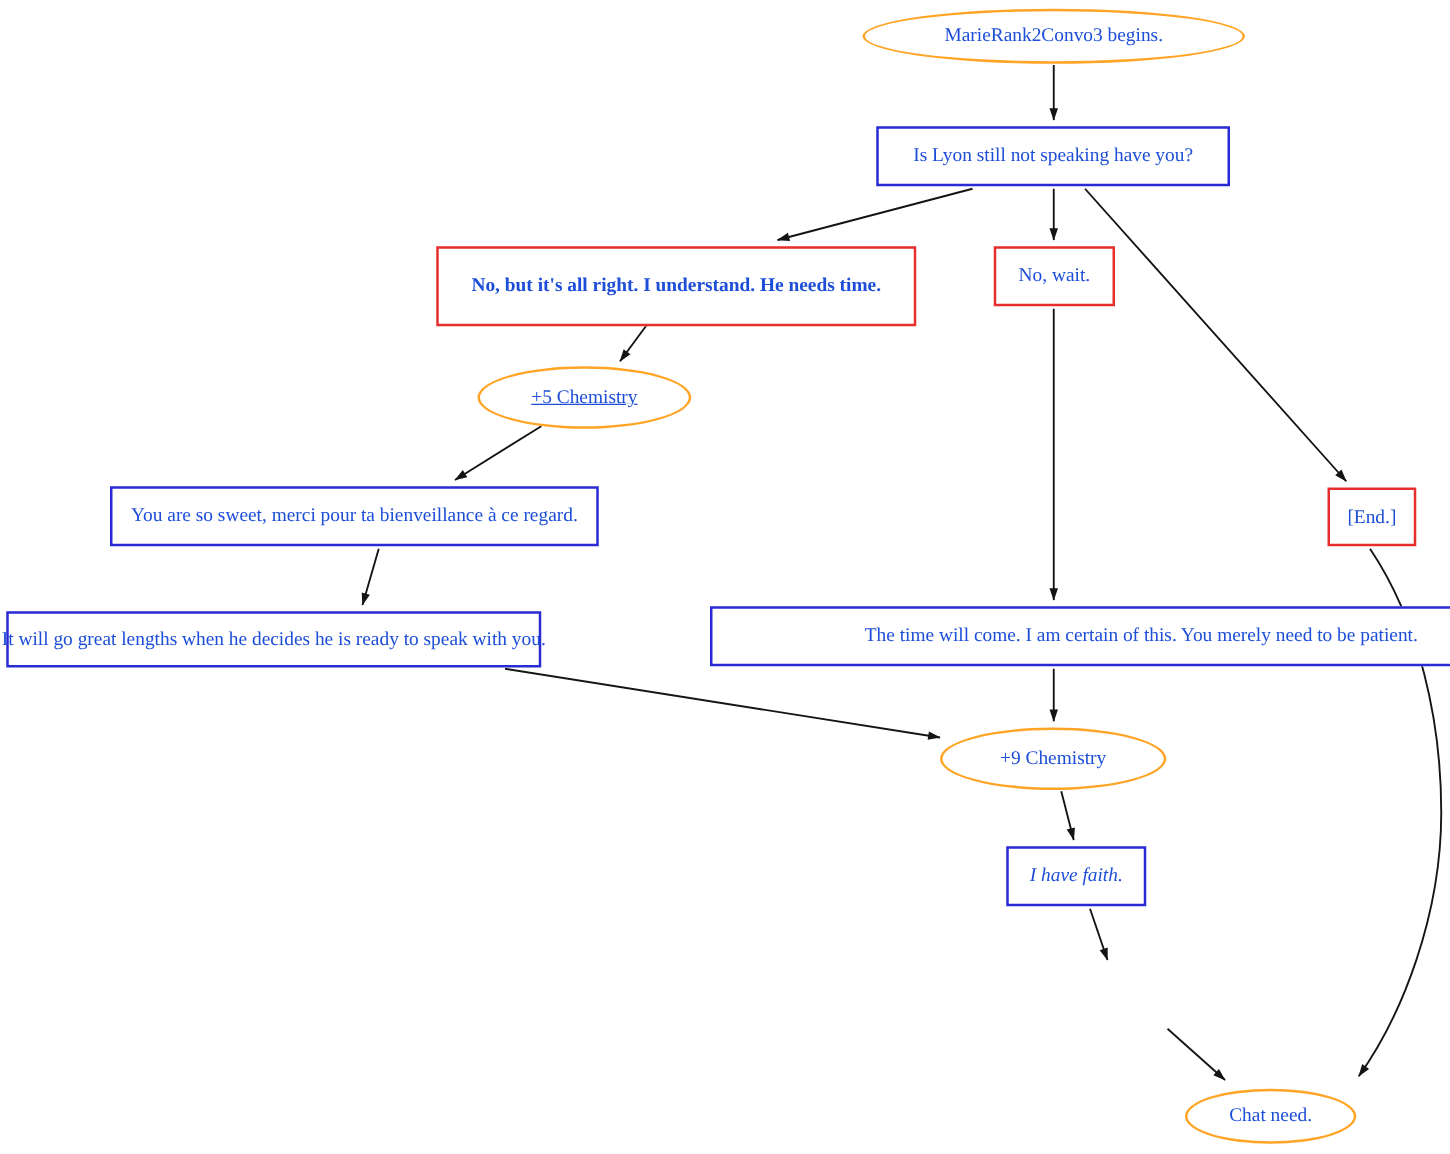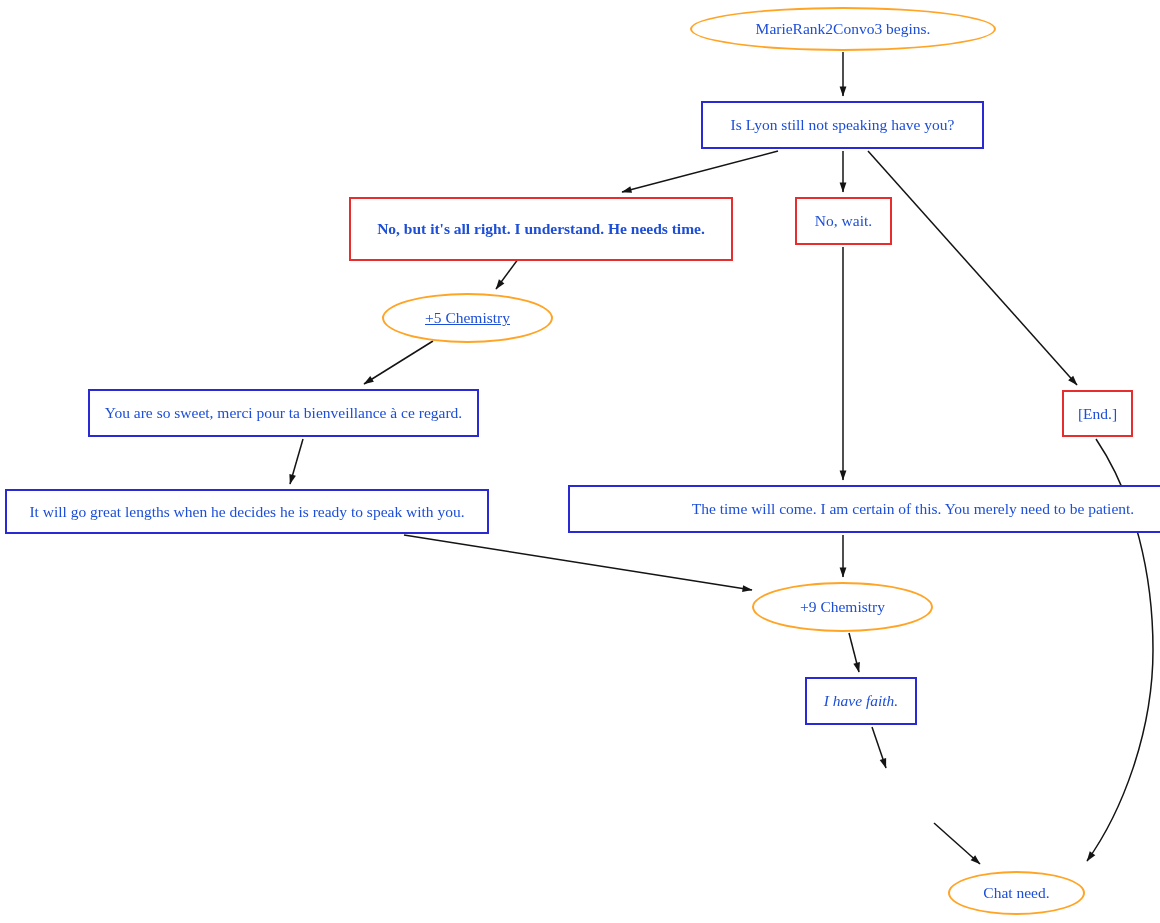--- a/index.html
+++ b/index.html
@@ -74,21 +74,21 @@
   <div class="node dialogue" style="left:701px; top:101px; width:283px; height:48px;">Is Lyon still not speaking have you?</div>
 
   <div class="node choice" style="left:349px; top:197px; width:384px; height:64px;font-weight:bold;">No, but it's all right. I understand. He needs time.</div>
 
   <div class="node choice" style="left:795px; top:197px; width:97px; height:48px;">No, wait.</div>
 
   <div class="node event" style="left:382px; top:293px; width:171px; height:50px;text-decoration:underline;">+5 Chemistry</div>
 
   <div class="node dialogue" style="left:88px; top:389px; width:391px; height:48px;">You are so sweet, merci pour ta bienveillance à ce regard.</div>
 
-  <div class="node dialogue" style="left:5px; top:489px; width:484px; height:45px;">It will go great lengths when he decides he is ready to speak with you.</div>
+  <div class="node dialogue" style="left:5px; top:489px; width:428px; height:45px;">It will go great lengths when he decides he is ready to speak with you.</div>
 
   <div class="node dialogue" style="left:568px; top:485px; width:651px; height:48px;padding-left:39px;">The time will come. I am certain of this. You merely need to be patient.</div>
 
   <div class="node choice" style="left:1062px; top:390px; width:71px; height:47px;font-family:Liberation Serif, serif;">[End.]</div>
 
   <div class="node event" style="left:752px; top:582px; width:181px; height:50px;">+9 Chemistry</div>
 
   <div class="node dialogue" style="left:805px; top:677px; width:112px; height:48px;font-style:italic;">I have faith.</div>
 
 

